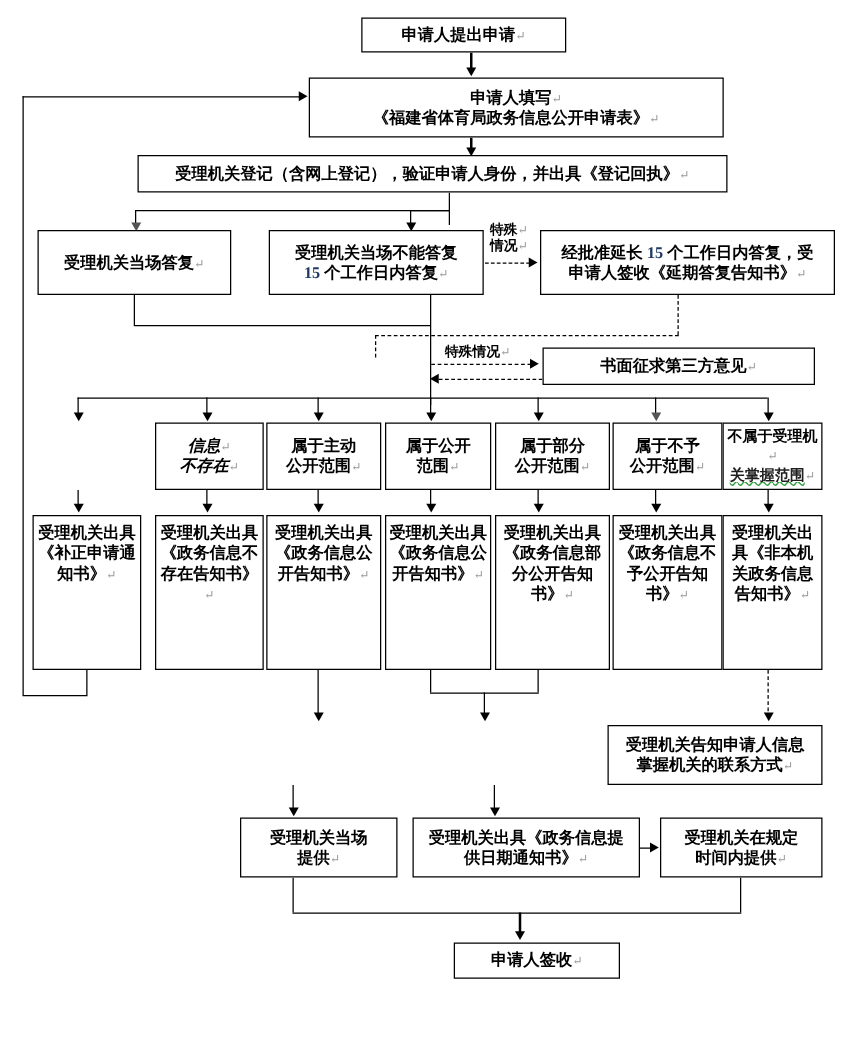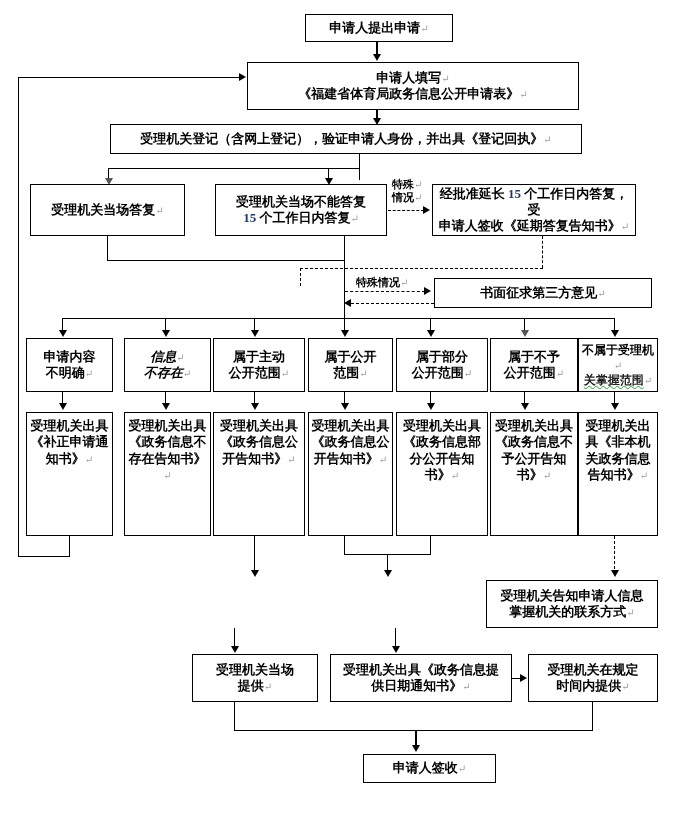--- a/index.html
+++ b/index.html
@@ -70,21 +70,21 @@
     z-index:7;
     background:#ffffff;
   }
   .pil{color:#9a9a9a;font-weight:normal;font-size:10px;}
 </style>
 </head>
 <body>
 
 <div id="canvas">
 
-  <div class="box" style="left:305px;top:14px;width:148px;height:28px;align-items:center;">
+  <div class="box" style="left:289px;top:14px;width:164px;height:28px;align-items:center;">
     <span class="tx"><span>申请人提出申请</span><span class="pil">↵</span></span>
   </div>
 
   <div class="ln v2" style="left:376px;top:42px;height:14px;"></div>
   <div class="ar ar-d" style="left:373px;top:54px;"></div>
 
   <div class="box" style="left:247px;top:62px;width:332px;height:48px;">
     <span class="tx">
       <span>申请人填写</span><span class="pil">↵</span><br>
       <span>《福建省体育局政务信息公开申请表》</span><span class="pil">↵</span>
@@ -111,21 +111,21 @@
     <span class="tx"><span>受理机关当场答复</span><span class="pil">↵</span></span>
   </div>
 
   <div class="box" style="left:215px;top:184px;width:172px;height:52px;">
     <span class="tx">
       <span>受理机关当场不能答复</span><br>
       <span class="num">15</span><span> 个工作日内答复</span><span class="pil">↵</span>
     </span>
   </div>
 
-  <div class="box" style="left:432px;top:184px;width:204px;height:52px;">
+  <div class="box" style="left:432px;top:184px;width:236px;height:52px;">
     <span class="tx">
       <span>经批准延长 </span><span class="num">15</span><span> 个工作日内答复，受</span><br>
       <span>申请人签收《延期答复告知书》</span><span class="pil">↵</span>
     </span>
   </div>
 
   <div class="lbl" style="left:392px;top:178px;">
     <span>特殊</span><span class="pil">↵</span><br>
     <span>情况</span><span class="pil">↵</span>
   </div>
@@ -172,26 +172,20 @@
 
   <div class="ln v" style="left:430px;top:318px;height:16px;"></div>
   <div class="ar ar-d" style="left:427px;top:330px;"></div>
 
   <div class="ln v" style="left:524px;top:318px;height:16px;"></div>
   <div class="ar ar-d ar-gray" style="left:521px;top:330px;"></div>
 
   <div class="ln v" style="left:614px;top:318px;height:16px;"></div>
   <div class="ar ar-d" style="left:611px;top:330px;"></div>
 
-  <div class="box" style="left:26px;top:338px;width:87px;height:54px;">
-    <span class="tx">
-      <span>申请内容</span><br>
-      <span>不明确</span><span class="pil">↵</span>
-    </span>
-  </div>
 
   <div class="box" style="left:124px;top:338px;width:87px;height:54px;font-style:italic;">
     <span class="tx">
       <span>信息</span><span class="pil">↵</span><br>
       <span>不存在</span><span class="pil">↵</span>
     </span>
   </div>
 
   <div class="box" style="left:213px;top:338px;width:92px;height:54px;">
     <span class="tx">

